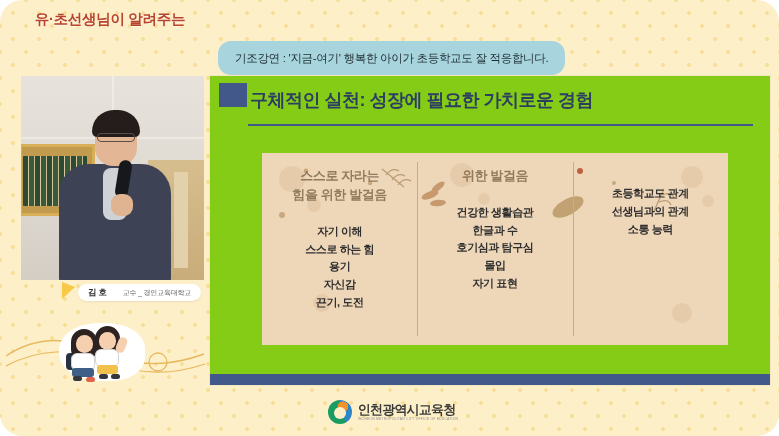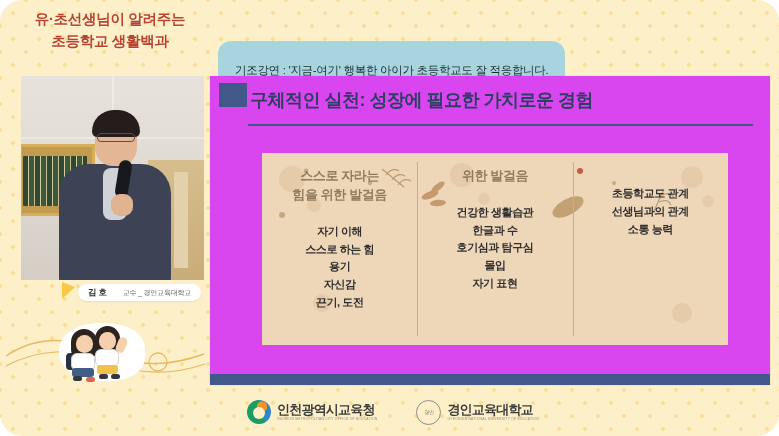--- a/index.html
+++ b/index.html
@@ -286,42 +286,42 @@
     height: 64px;
     pointer-events: none;
   }
 
   
   .banner {
     position: absolute;
     left: 218px;
     top: 41px;
     height: 26px;
-    padding: 16px 17px;
+    padding: 4px 17px;
     background: #a8d5dd;
     border-radius: 13px;
     display: flex;
     align-items: center;
   }
   .banner-text {
     font-size: 11.5px;
     color: #1d2b32;
     letter-spacing: -0.3px;
     white-space: nowrap;
     font-weight: 500;
   }
 
   
   .slide {
     position: absolute;
     left: 210px;
     top: 76px;
     width: 560px;
     height: 309px;
-    background: #d946ef;
+    background: #84cc16;
     box-shadow: 0 0 0 1px rgba(0,0,0,.04);
   }
   .slide-footer-bar {
     position: absolute;
     left: 0;
     bottom: 0;
     width: 560px;
     height: 11px;
     background: #42588a;
   }
@@ -467,21 +467,20 @@
   }
 </style>
 </head>
 <body>
 
 <div id="stage">
   <div id="dots"></div>
 
   <div class="title-block">
     <div class="title-line">유·초선생님이 알려주는</div>
-    <div class="title-line">초등학교 생활백과</div>
   </div>
 
   <div class="video">
     <div class="v-wall"></div>
     <div class="v-tile" style="left:-1px;top:-1px;width:92px;height:62px;"></div>
     <div class="v-tile" style="left:91px;top:-1px;width:94px;height:62px;"></div>
     <div class="v-tile" style="left:-1px;top:61px;width:92px;height:64px;"></div>
     <div class="v-tile" style="left:91px;top:61px;width:94px;height:64px;"></div>
     <div class="v-shelf"></div>
     <div class="v-books"></div>
@@ -611,21 +610,14 @@
   </div>
 
   <div class="footer">
     <div class="logo">
       <div class="logo-mark-incheon"></div>
       <div class="logo-text">
         <div class="logo-ko">인천광역시교육청</div>
         <div class="logo-en">INCHEON METROPOLITAN CITY OFFICE OF EDUCATION</div>
       </div>
     </div>
-    <div class="logo">
-      <div class="logo-mark-gyeongin">경인</div>
-      <div class="logo-text">
-        <div class="logo-ko">경인교육대학교</div>
-        <div class="logo-en">GYEONGIN NATIONAL UNIVERSITY OF EDUCATION</div>
-      </div>
-    </div>
   </div>
 </div>
 
 </body></html>

